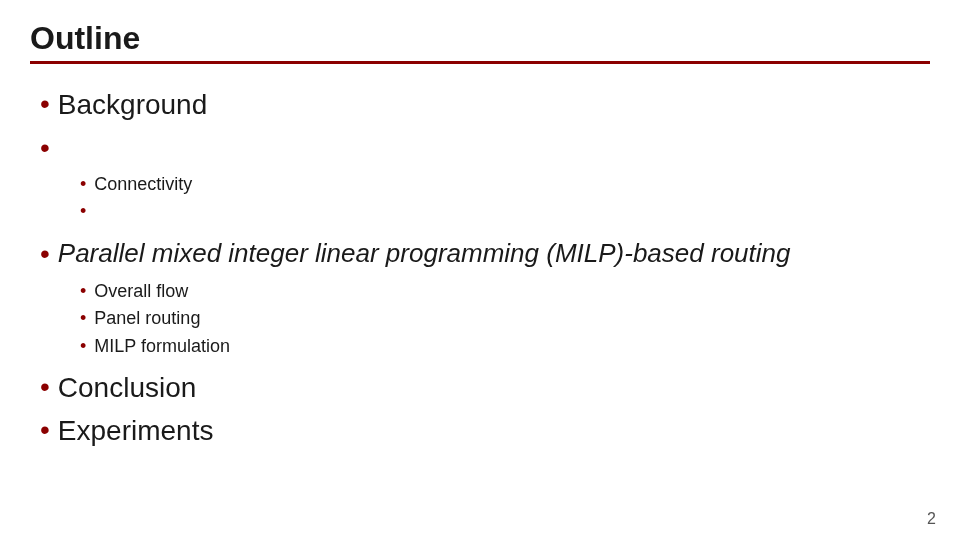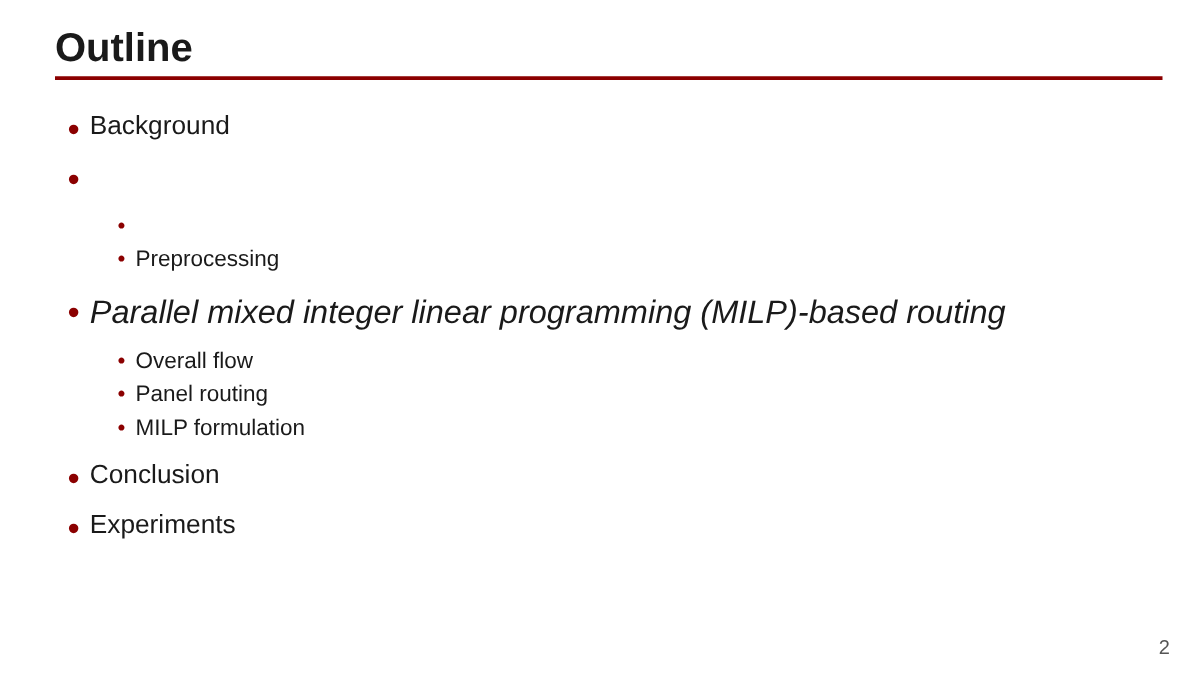--- a/index.html
+++ b/index.html
@@ -13,21 +13,21 @@
       height: 540px;
       background-color: #ffffff;
       font-family: Arial, Helvetica, sans-serif;
       overflow: hidden;
       position: relative;
     }
 
     .slide {
       width: 960px;
       height: 540px;
-      padding: 20px 30px 20px 44px;
+      padding: 20px 30px 20px 30px;
       display: flex;
       flex-direction: column;
     }
 
     .title-section {
       margin-bottom: 8px;
     }
 
     .title {
       font-size: 32px;
@@ -59,21 +59,21 @@
 
     .bullet-main {
       color: #8b0000;
       font-size: 28px;
       line-height: 1;
       margin-top: 2px;
       flex-shrink: 0;
     }
 
     .main-item-text {
-      font-size: 21px;
+      font-size: 28px;
       color: #1a1a1a;
       font-weight: normal;
       line-height: 1.2;
     }
 
     .sub-items {
       padding-left: 40px;
       display: flex;
       flex-direction: column;
       gap: 2px;
@@ -132,24 +132,24 @@
       <span class="bullet-main">•</span>
       <span class="main-item-text">Background</span>
     </div>
 
     <div class="main-item">
       <span class="bullet-main">•</span>
     </div>
     <div class="sub-items">
       <div class="sub-item">
         <span class="bullet-sub">•</span>
+        <span class="sub-item-text">Connectivity</span>
       </div>
       <div class="sub-item">
         <span class="bullet-sub">•</span>
-        <span class="sub-item-text">Preprocessing</span>
       </div>
     </div>
 
     <div class="main-item milp-item">
       <span class="bullet-main">•</span>
       <span class="main-item-text milp-text">Parallel mixed integer linear programming (MILP)-based routing</span>
     </div>
     <div class="sub-items">
       <div class="sub-item">
         <span class="bullet-sub">•</span>

